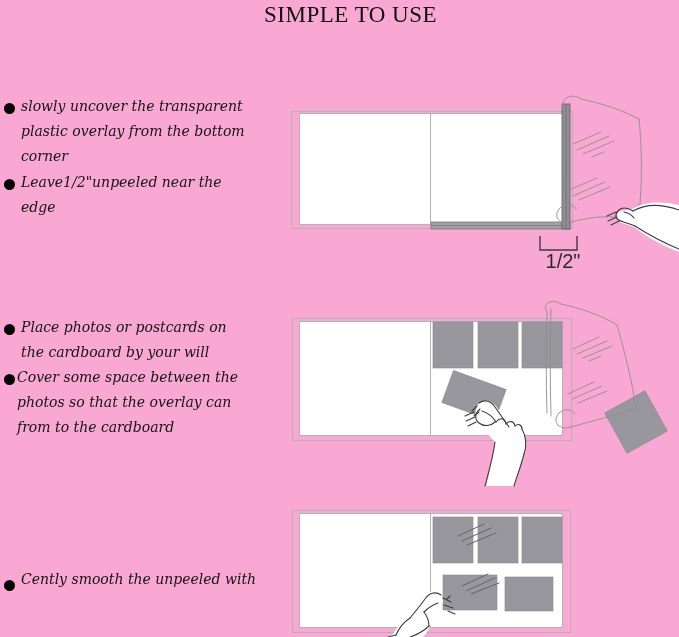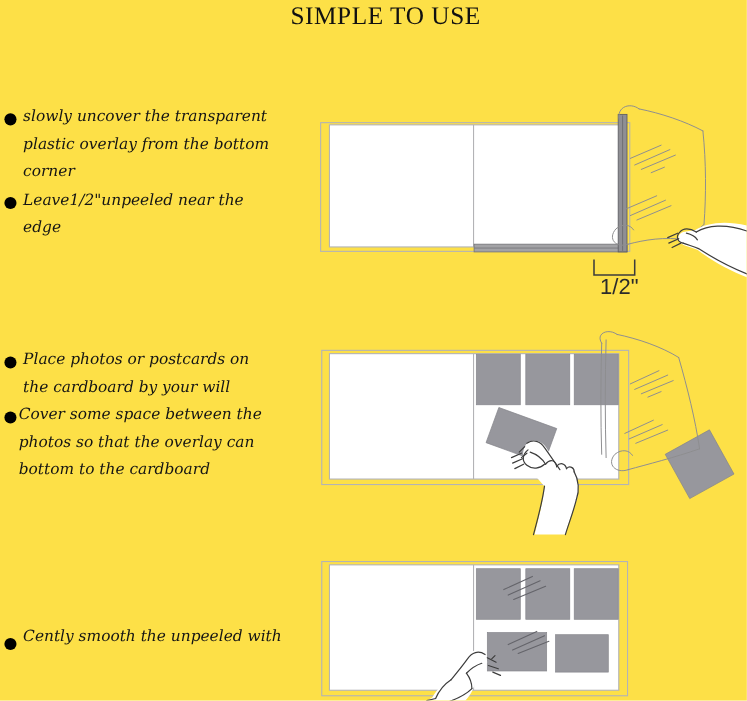--- a/index.html
+++ b/index.html
@@ -1,16 +1,16 @@
 <!DOCTYPE html>
 <html><head>
 <meta charset="utf-8">
 <style>
   html,body{margin:0;padding:0;background:#fff;}
-  .page{position:relative;width:679px;height:637px;background:#fde047;overflow:hidden;
+  .page{position:relative;width:679px;height:637px;background:#f9a8d4;overflow:hidden;
         font-family:"DejaVu Serif", serif;}
   .title{position:absolute;left:264px;top:2px;font-family:"Liberation Serif", serif;
          font-size:23px;letter-spacing:0.5px;color:#111;white-space:nowrap;}
   .bullet{position:absolute;left:4px;padding-left:17px;}
   .dot{position:absolute;left:0;top:9px;width:11px;height:11px;border-radius:50%;background:#000;}
   .tline{font-style:italic;font-size:14px;line-height:25px;color:#141414;white-space:nowrap;}
   .diag{position:absolute;}
   .measure-label{position:absolute;left:536px;top:250px;width:54px;text-align:center;
         font-family:"Liberation Sans", sans-serif;font-size:20px;color:#2b2b2b;}
   .ln{fill:none;stroke:#b3b3b6;stroke-width:1;}
@@ -43,21 +43,21 @@
 
   <div class="bullet" style="top:315px">
     <span class="dot"></span>
     <div class="tline">Place photos or postcards on</div>
     <div class="tline">the cardboard by your will</div>
   </div>
   <div class="bullet" style="top:365px;padding-left:13px">
     <span class="dot"></span>
     <div class="tline">Cover some space between the</div>
     <div class="tline">photos so that the overlay can</div>
-    <div class="tline">bottom to the cardboard</div>
+    <div class="tline">from to the cardboard</div>
   </div>
 
   <div class="bullet" style="top:567px">
     <span class="dot" style="top:13px"></span>
     <div class="tline">Cently smooth the unpeeled with</div>
   </div>
 
   <svg class="diag" style="left:283px;top:92px" width="396" height="190" viewBox="0 0 396 190">
     <g>
       <rect class="ln" x="8.5" y="19.5" width="281" height="117"></rect>

